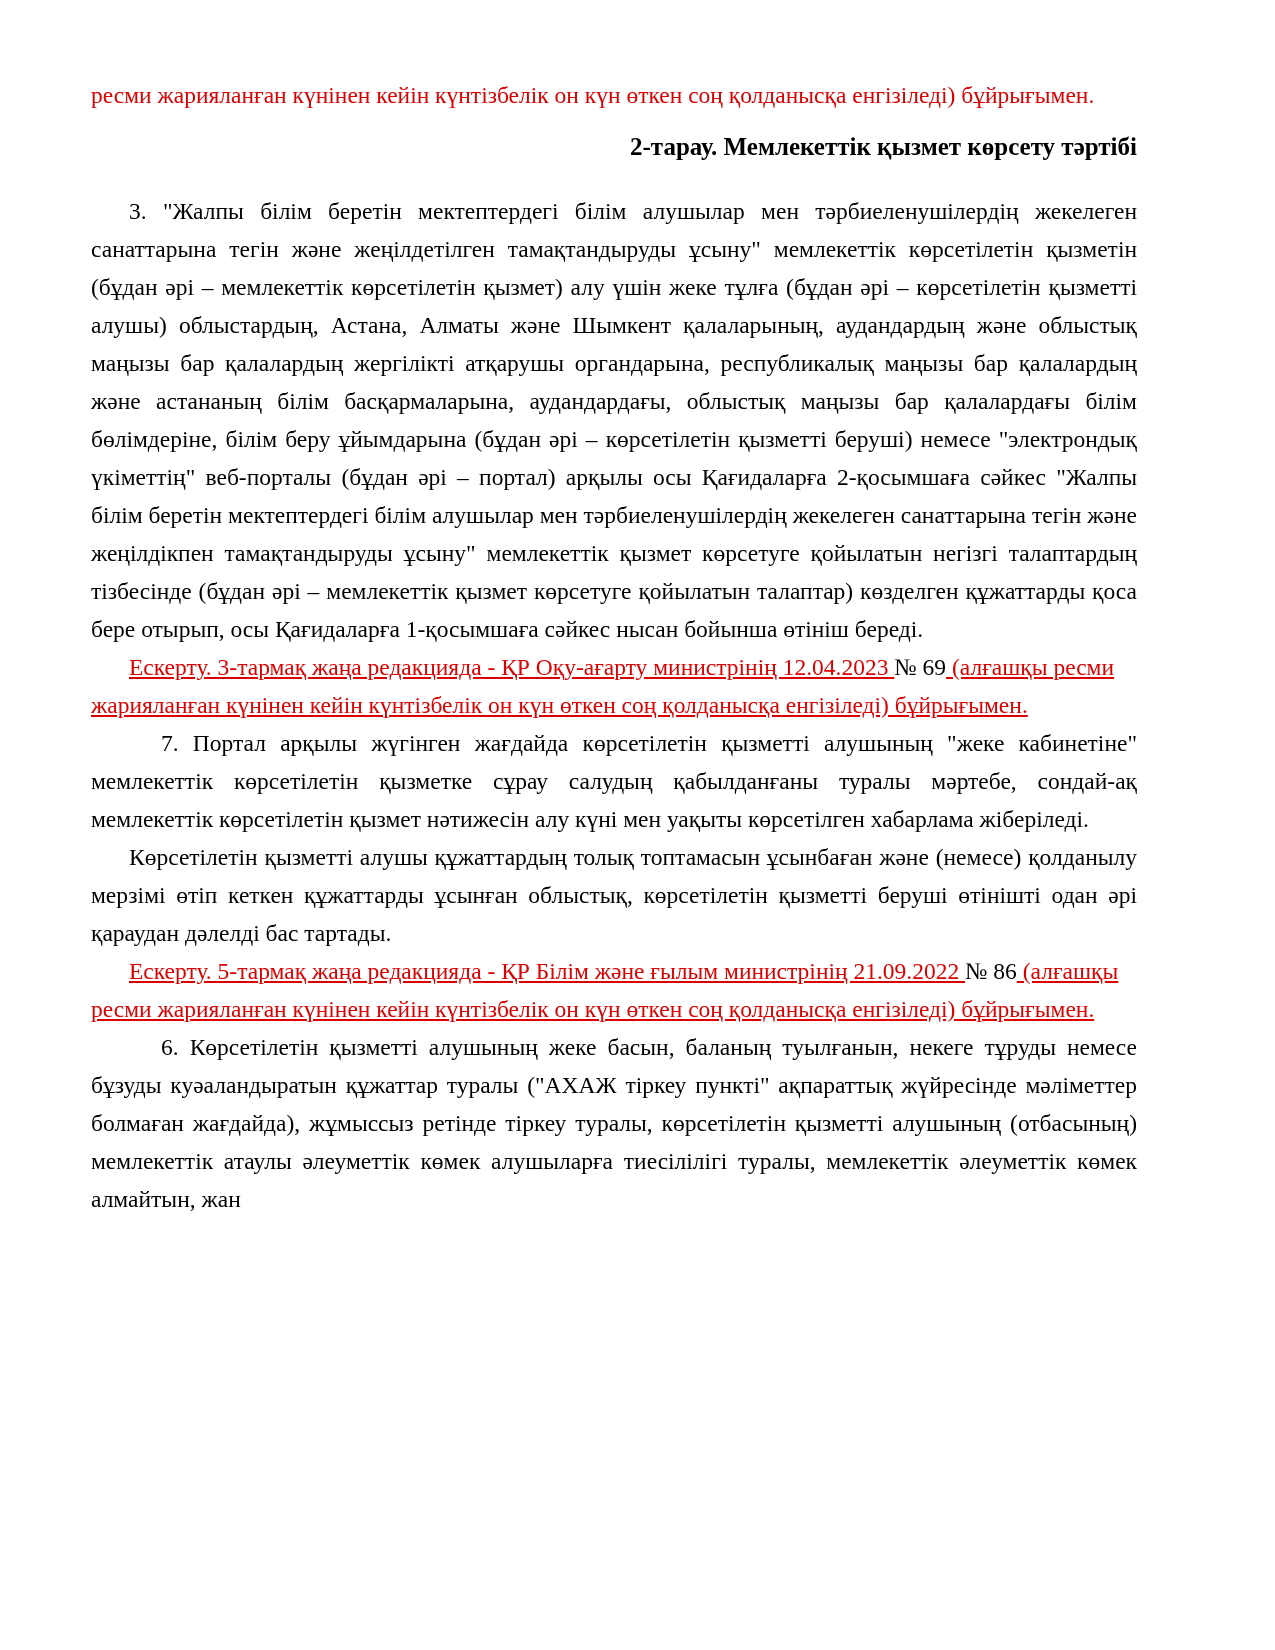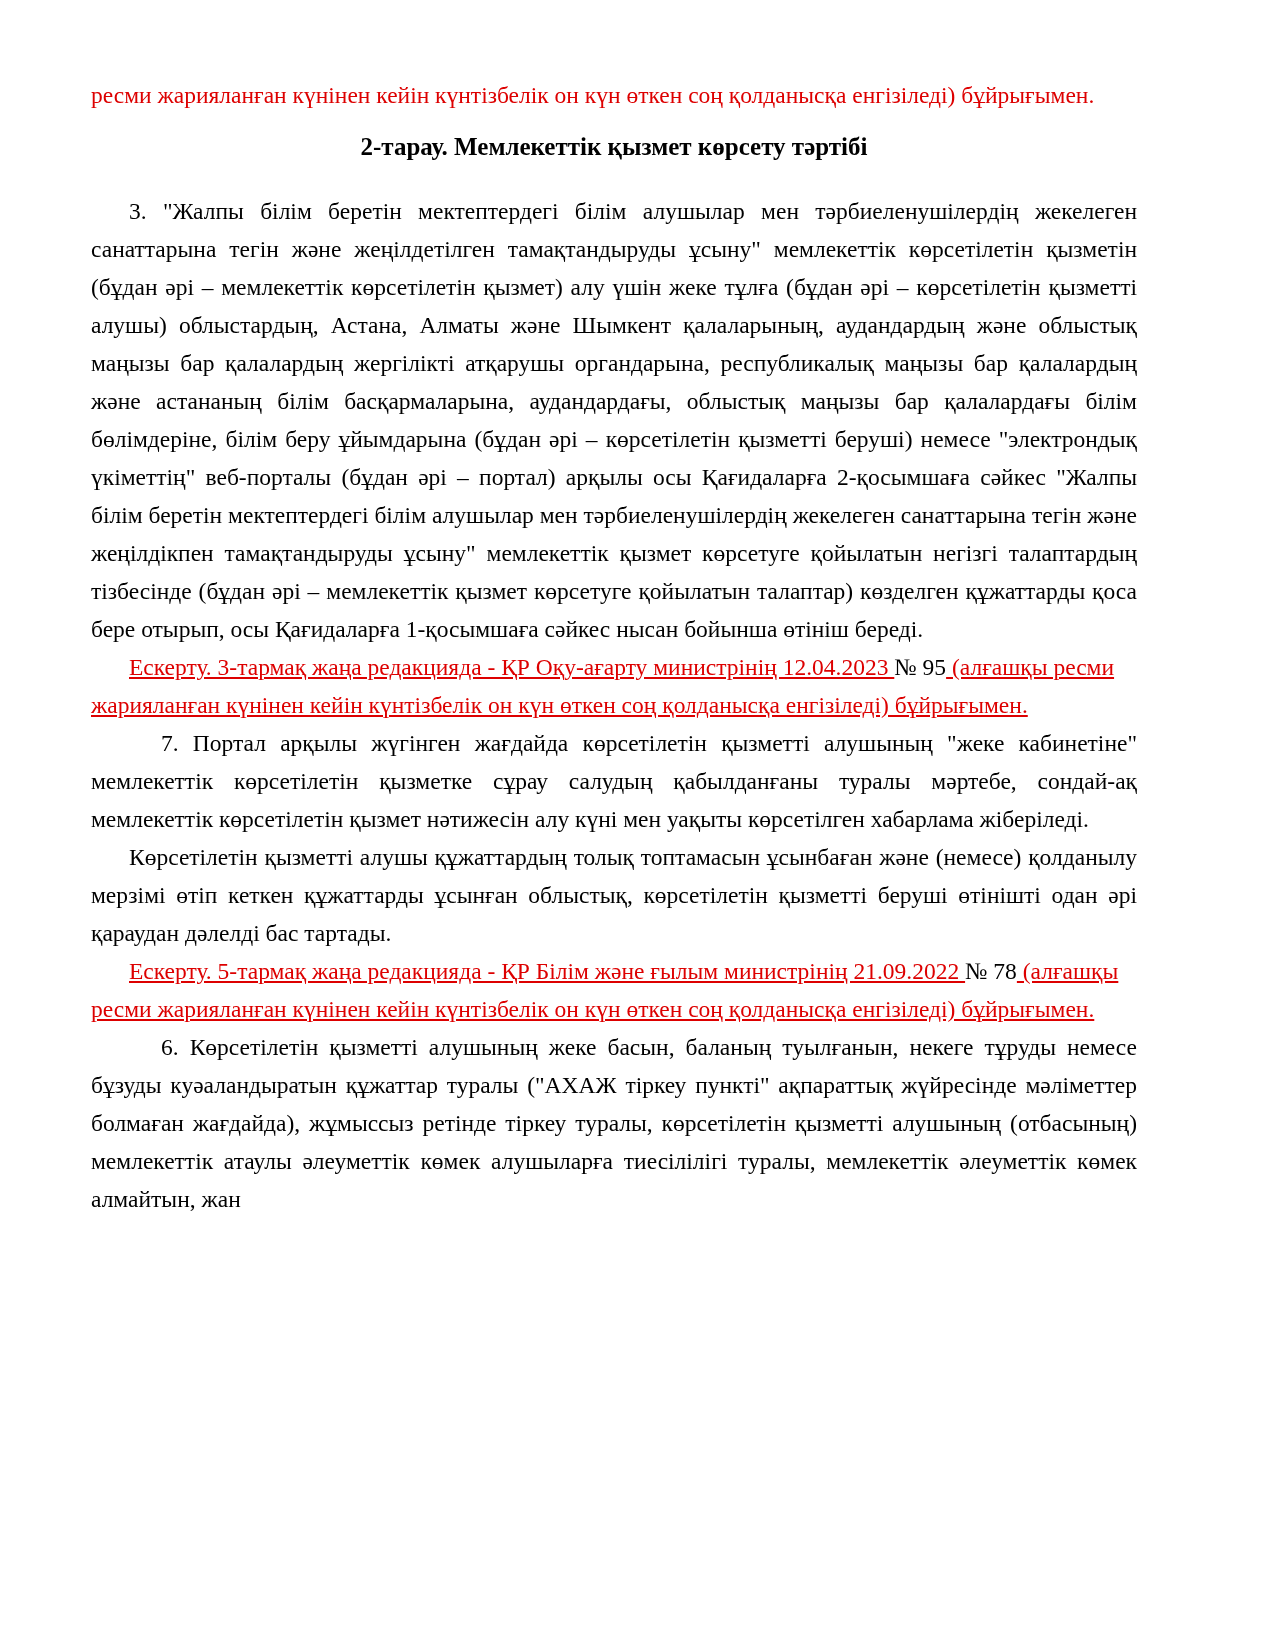--- a/index.html
+++ b/index.html
@@ -36,44 +36,44 @@
     color:var(--red);
   }
   .red{color:var(--red);text-decoration:underline;}
   .ink{color:var(--ink);}
   .indent{text-indent:38px;}
   .indent-lg{text-indent:70px;}
   h2.chapter{
     font-size:25px;
     font-weight:bold;
     color:var(--ink);
-    text-align:center;
+    text-align:right;
     margin:17px 0 29px 0;
     line-height:32px;
   }
 </style>
 </head>
 <body>
 
 <div class="page">
 
   <p class="note">ресми жарияланған күнінен кейін күнтізбелік он күн өткен соң қолданысқа енгізіледі) бұйрығымен.</p>
 
   <h2 class="chapter">2-тарау. Мемлекеттік қызмет көрсету тәртібі</h2>
 
   <p class="body-par indent">3. "Жалпы білім беретін мектептердегі білім алушылар мен тәрбиеленушілердің жекелеген санаттарына тегін және жеңілдетілген тамақтандыруды ұсыну" мемлекеттік көрсетілетін қызметін (бұдан әрі – мемлекеттік көрсетілетін қызмет) алу үшін жеке тұлға (бұдан әрі – көрсетілетін қызметті алушы) облыстардың, Астана, Алматы және Шымкент қалаларының, аудандардың және облыстық маңызы бар қалалардың жергілікті атқарушы органдарына, республикалық маңызы бар қалалардың және астананың білім басқармаларына, аудандардағы, облыстық маңызы бар қалалардағы білім бөлімдеріне, білім беру ұйымдарына (бұдан әрі – көрсетілетін қызметті беруші) немесе "электрондық үкіметтің" веб-порталы (бұдан әрі – портал) арқылы осы Қағидаларға 2-қосымшаға сәйкес "Жалпы білім беретін мектептердегі білім алушылар мен тәрбиеленушілердің жекелеген санаттарына тегін және жеңілдікпен тамақтандыруды ұсыну" мемлекеттік қызмет көрсетуге қойылатын негізгі талаптардың тізбесінде (бұдан әрі – мемлекеттік қызмет көрсетуге қойылатын талаптар) көзделген құжаттарды қоса бере отырып, осы Қағидаларға 1-қосымшаға сәйкес нысан бойынша өтініш береді.</p>
 
   <p class="note indent">
-    <span class="red">Ескерту. 3-тармақ жаңа редакцияда - ҚР Оқу-ағарту министрінің 12.04.2023 </span><span class="ink">№ 95</span><span class="red"> (алғашқы ресми жарияланған күнінен кейін күнтізбелік он күн өткен соң қолданысқа енгізіледі) бұйрығымен.</span>
+    <span class="red">Ескерту. 3-тармақ жаңа редакцияда - ҚР Оқу-ағарту министрінің 12.04.2023 </span><span class="ink">№ 69</span><span class="red"> (алғашқы ресми жарияланған күнінен кейін күнтізбелік он күн өткен соң қолданысқа енгізіледі) бұйрығымен.</span>
   </p>
 
   <p class="body-par indent-lg">7. Портал арқылы жүгінген жағдайда көрсетілетін қызметті алушының "жеке кабинетіне" мемлекеттік көрсетілетін қызметке сұрау салудың қабылданғаны туралы мәртебе, сондай-ақ мемлекеттік көрсетілетін қызмет нәтижесін алу күні мен уақыты көрсетілген хабарлама жіберіледі.</p>
 
 
   <p class="body-par indent">Көрсетілетін қызметті алушы құжаттардың толық топтамасын ұсынбаған және (немесе) қолданылу мерзімі өтіп кеткен құжаттарды ұсынған облыстық, көрсетілетін қызметті беруші өтінішті одан әрі қараудан дәлелді бас тартады.</p>
 
   <p class="note indent">
-    <span class="red">Ескерту. 5-тармақ жаңа редакцияда - ҚР Білім және ғылым министрінің 21.09.2022 </span><span class="ink">№ 78</span><span class="red"> (алғашқы ресми жарияланған күнінен кейін күнтізбелік он күн өткен соң қолданысқа енгізіледі) бұйрығымен.</span>
+    <span class="red">Ескерту. 5-тармақ жаңа редакцияда - ҚР Білім және ғылым министрінің 21.09.2022 </span><span class="ink">№ 86</span><span class="red"> (алғашқы ресми жарияланған күнінен кейін күнтізбелік он күн өткен соң қолданысқа енгізіледі) бұйрығымен.</span>
   </p>
 
   <p class="body-par indent-lg">6. Көрсетілетін қызметті алушының жеке басын, баланың туылғанын, некеге тұруды немесе бұзуды куәаландыратын құжаттар туралы ("АХАЖ тіркеу пункті" ақпараттық жүйресінде мәліметтер болмаған жағдайда), жұмыссыз ретінде тіркеу туралы, көрсетілетін қызметті алушының (отбасының) мемлекеттік атаулы әлеуметтік көмек алушыларға тиесілілігі туралы, мемлекеттік әлеуметтік көмек алмайтын, жан</p>
 
 </div>
 
 </body></html>

